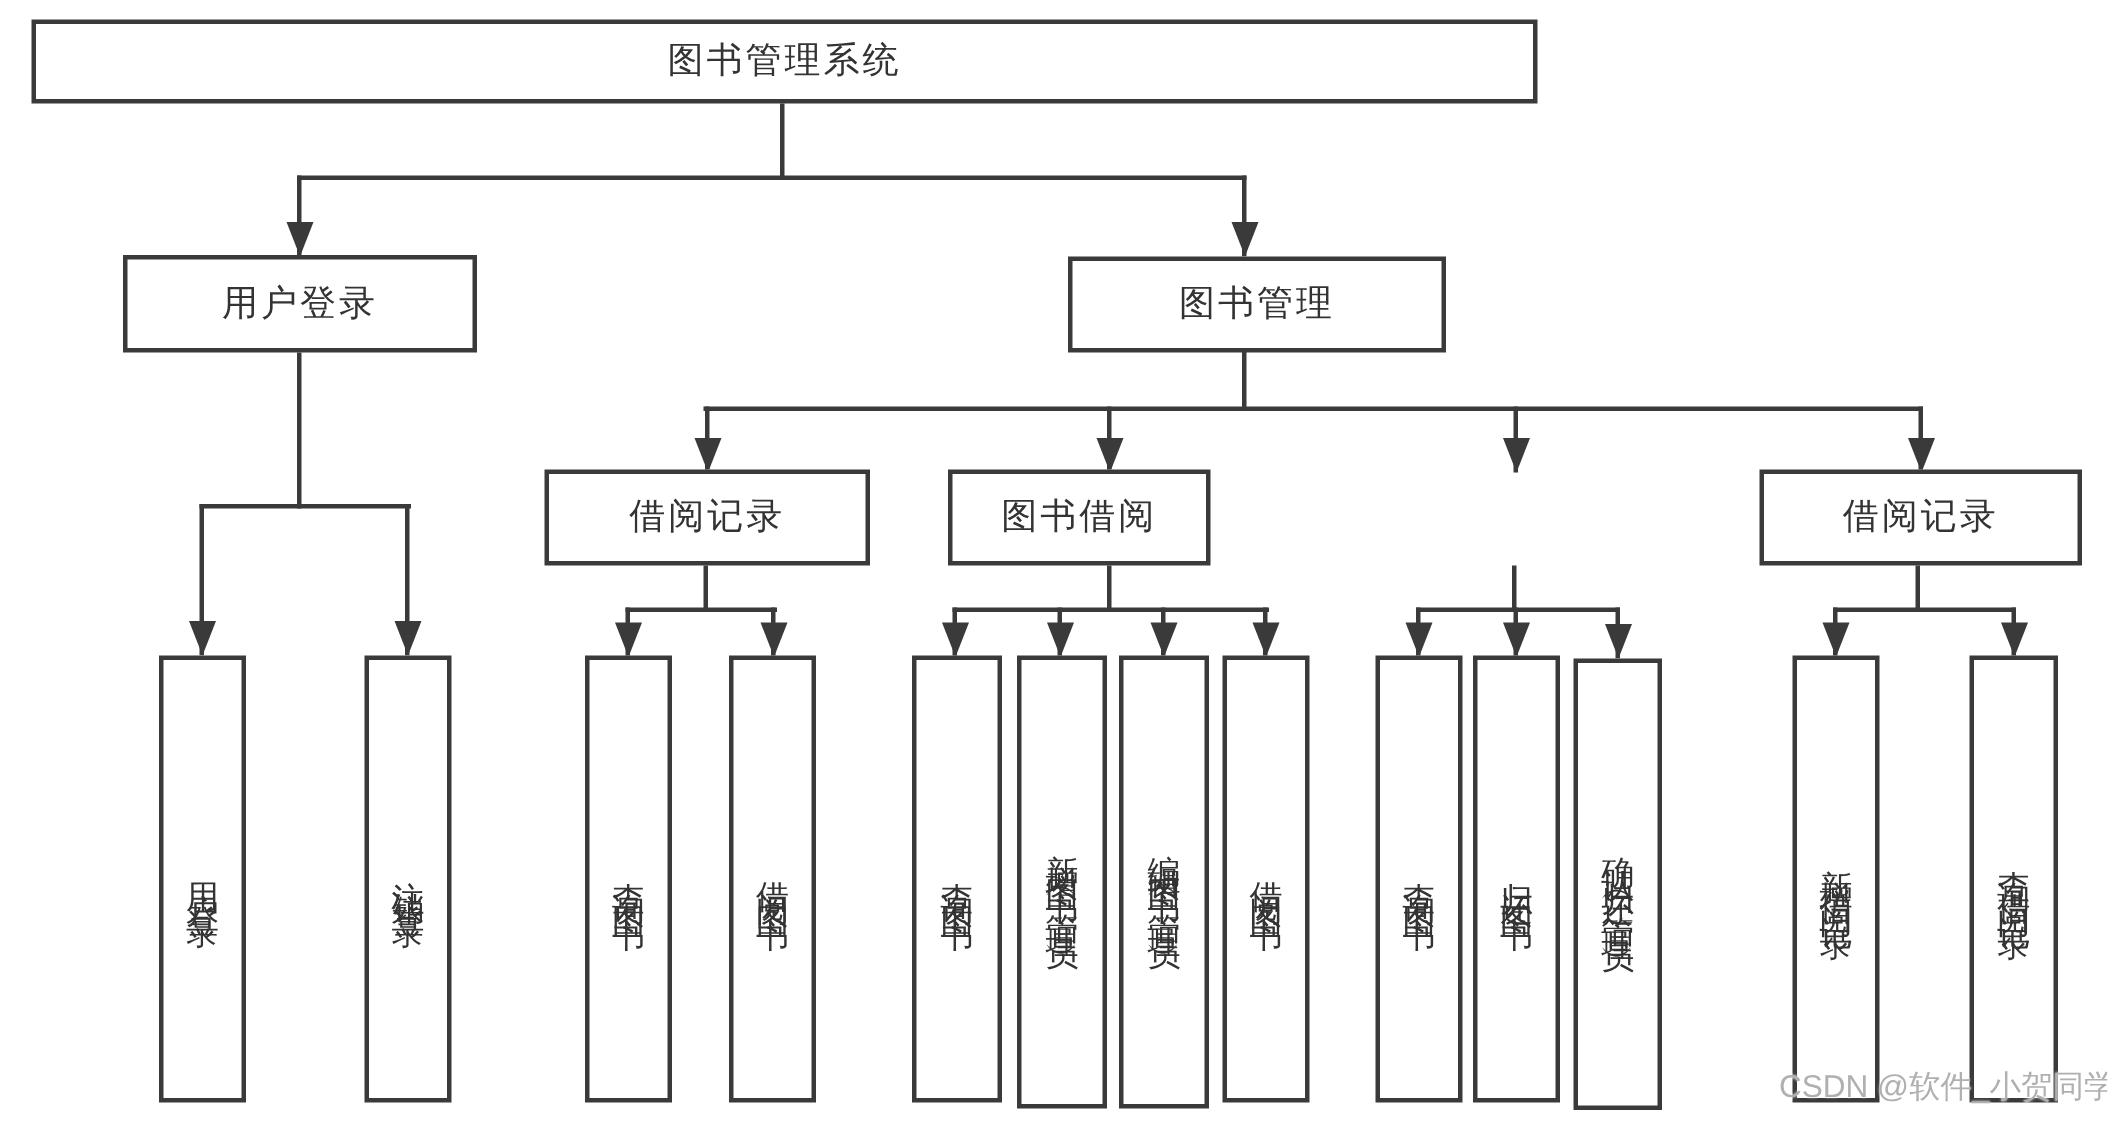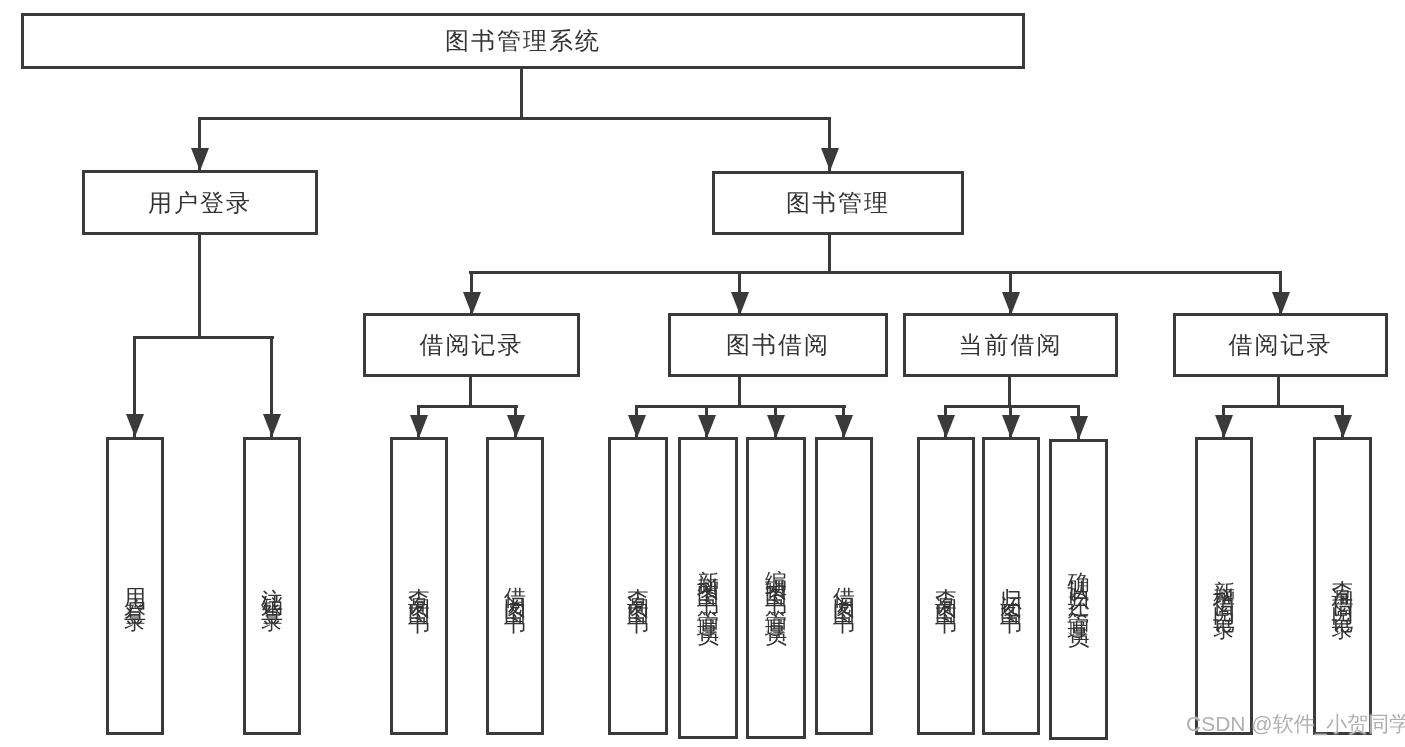--- a/index.html
+++ b/index.html
@@ -91,25 +91,22 @@
   <div class="vline" style="left:828px;top:234px;height:40px"></div>
   <div class="hline" style="left:469px;top:271px;width:813px"></div>
   <div class="arrow" style="left:470px;top:271px;height:44px"></div>
   <div class="arrow" style="left:738px;top:271px;height:44px"></div>
   <div class="arrow" style="left:1009px;top:271px;height:44px"></div>
   <div class="arrow" style="left:1279px;top:271px;height:44px"></div>
 
   <div class="hbox" style="left:363px;top:313px;width:217px;height:64px">
     <span class="lbl">借阅记录</span>
   </div>
-  <div class="hbox" style="left:668px;top:313px;width:220px;height:64px">
+  <div class="hbox" style="left:632px;top:313px;width:175px;height:64px">
     <span class="lbl">图书借阅</span>
-  </div>
-  <div class="hbox" style="left:903px;top:313px;width:215px;height:64px">
-    <span class="lbl">当前借阅</span>
   </div>
   <div class="hbox" style="left:1173px;top:313px;width:215px;height:64px">
     <span class="lbl">借阅记录</span>
   </div>
 
   <div class="vline" style="left:469px;top:377px;height:31px"></div>
   <div class="hline" style="left:417px;top:405px;width:101px"></div>
   <div class="arrow" style="left:417px;top:405px;height:33px"></div>
   <div class="arrow" style="left:514px;top:405px;height:33px"></div>
 

